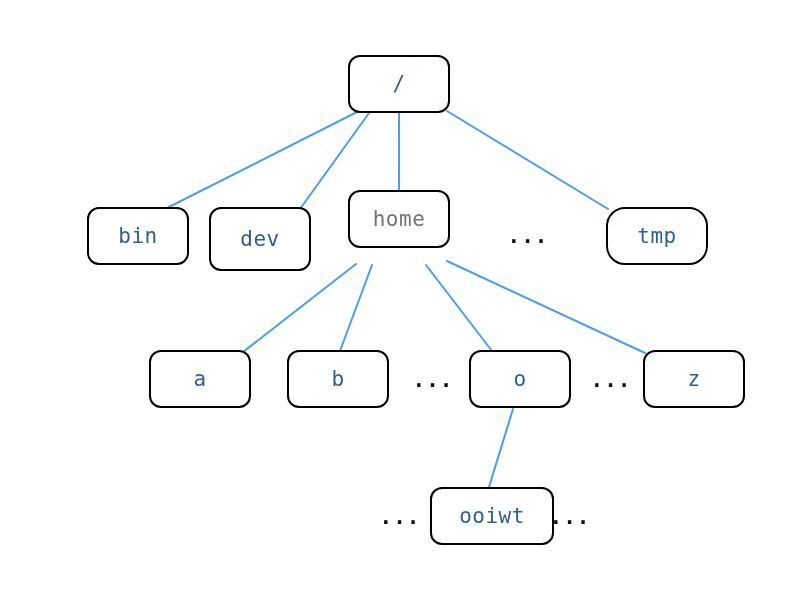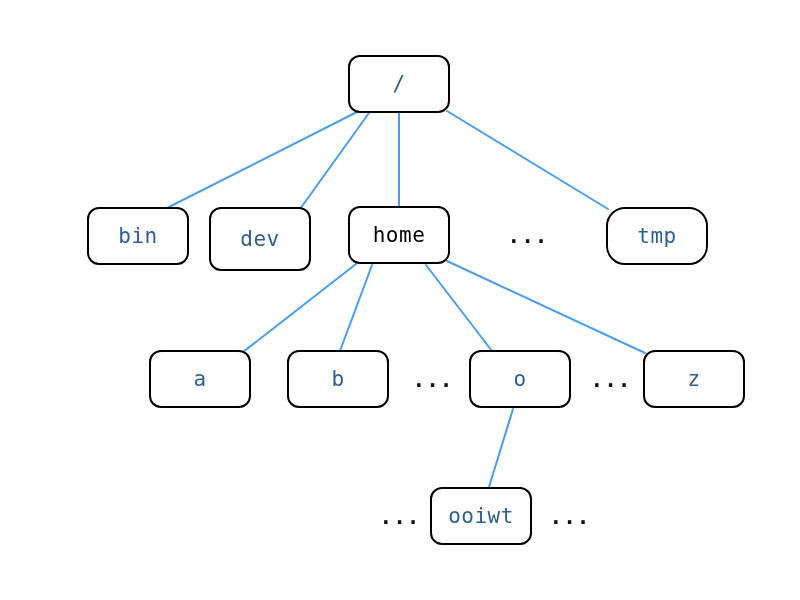--- a/index.html
+++ b/index.html
@@ -79,39 +79,39 @@
   <div id="node-layer">
       <div class="node" style="left: 348px; top: 55px; width: 102px; height: 58px; border-radius: 12px; border-color: rgb(0, 0, 0); color: rgb(46, 95, 143);">
         <span>/</span>
       </div>
       <div class="node" style="left: 70px; top: 207px; width: 102px; height: 58px; border-radius: 12px; border-color: rgb(0, 0, 0); color: rgb(46, 95, 143); margin-left: 17px;">
         <span>bin</span>
       </div>
       <div class="node" style="left: 209px; top: 207px; width: 102px; height: 64px; border-radius: 12px; border-color: rgb(0, 0, 0); color: rgb(46, 95, 143);">
         <span>dev</span>
       </div>
-      <div class="node" style="left: 348px; top: 206px; width: 102px; height: 58px; border-radius: 12px; border-color: rgb(0, 0, 0); color: #000000;">
+      <div class="node" style="left: 348px; top: 190px; width: 102px; height: 58px; border-radius: 12px; border-color: rgb(0, 0, 0); color: #737373;">
         <span>home</span>
       </div>
       <div class="node" style="left: 606px; top: 207px; width: 102px; height: 58px; border-radius: 19px; border-color: rgb(0, 0, 0); color: rgb(46, 95, 143);">
         <span>tmp</span>
       </div>
       <div class="node" style="left: 149px; top: 350px; width: 102px; height: 58px; border-radius: 12px; border-color: rgb(0, 0, 0); color: rgb(46, 95, 143);">
         <span>a</span>
       </div>
       <div class="node" style="left: 287px; top: 350px; width: 102px; height: 58px; border-radius: 12px; border-color: rgb(0, 0, 0); color: rgb(46, 95, 143);">
         <span>b</span>
       </div>
       <div class="node" style="left: 469px; top: 350px; width: 102px; height: 58px; border-radius: 12px; border-color: rgb(0, 0, 0); color: rgb(46, 95, 143);">
         <span>o</span>
       </div>
       <div class="node" style="left: 643px; top: 350px; width: 102px; height: 58px; border-radius: 12px; border-color: rgb(0, 0, 0); color: rgb(46, 95, 143);">
         <span>z</span>
       </div>
-      <div class="node" style="left: 430px; top: 487px; width: 102px; height: 58px; border-radius: 12px; border-color: rgb(0, 0, 0); color: rgb(46, 95, 143);">
+      <div class="node" style="left: 430px; top: 487px; width: 124px; height: 58px; border-radius: 12px; border-color: rgb(0, 0, 0); color: rgb(46, 95, 143);">
         <span>ooiwt</span>
       </div>
     </div>
 
   <div id="ellipsis-layer">
       <div class="ellipsis" style="left: 505px; top: 222px; width: 46px; height: 28px; color: rgb(17, 17, 17);">...</div>
       <div class="ellipsis" style="left: 410px; top: 366px; width: 46px; height: 28px; color: rgb(17, 17, 17);">...</div>
       <div class="ellipsis" style="left: 588px; top: 366px; width: 46px; height: 28px; color: rgb(17, 17, 17);">...</div>
       <div class="ellipsis" style="left: 377px; top: 503px; width: 46px; height: 28px; color: rgb(17, 17, 17);">...</div>
       <div class="ellipsis" style="left: 547px; top: 503px; width: 46px; height: 28px; color: rgb(17, 17, 17);">...</div>

